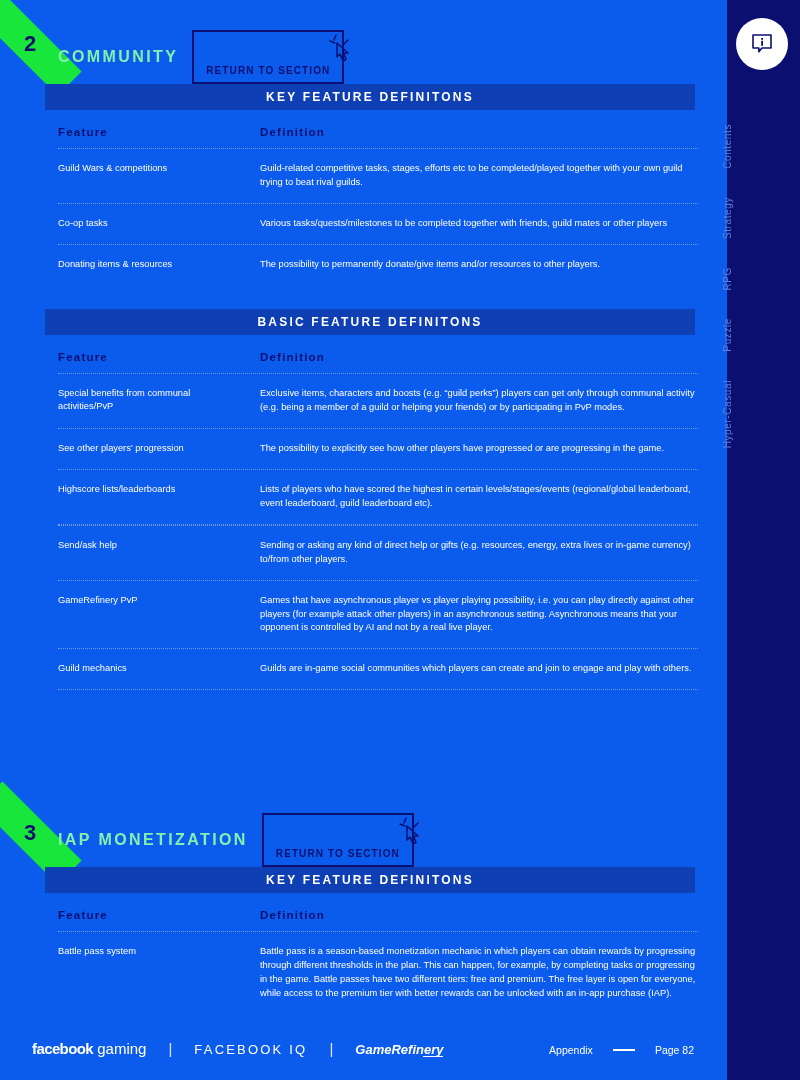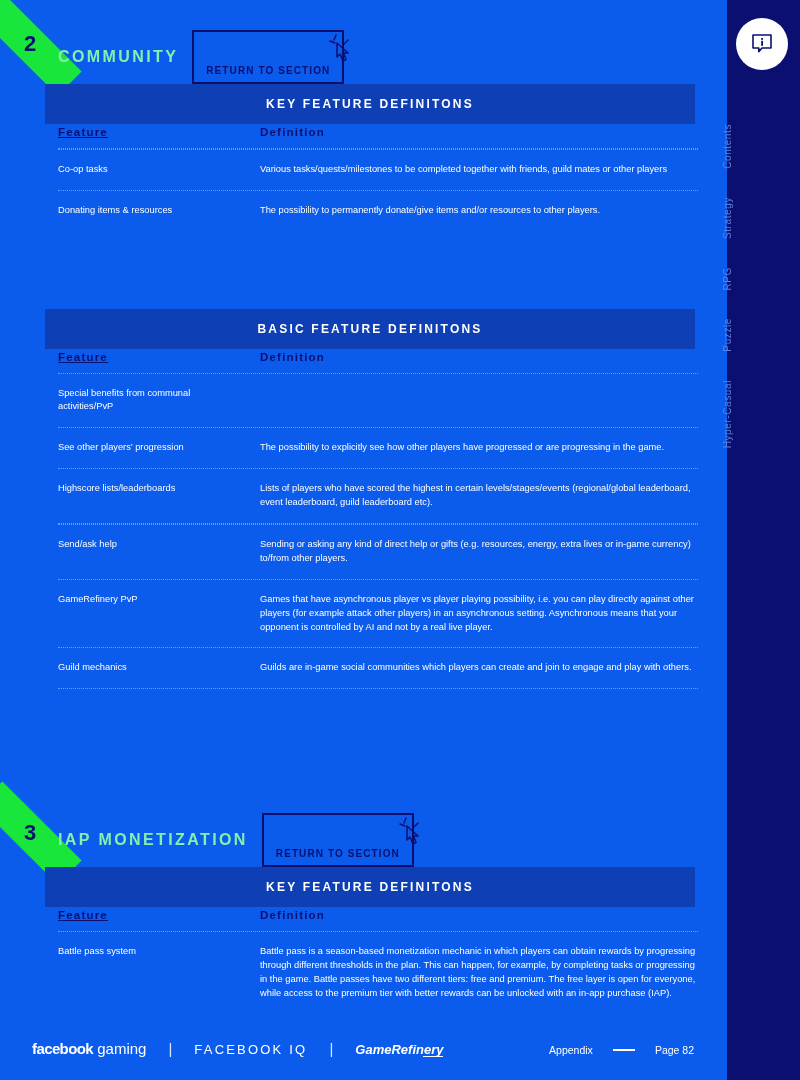--- a/index.html
+++ b/index.html
@@ -128,21 +128,21 @@
     position: absolute;
     right: -14px;
     top: -1px;
   }
 
   
   .block-bar {
     position: absolute;
     left: 45px;
     width: 650px;
-    height: 40px;
+    height: 26px;
     background: #0f3fb5;
     display: flex;
     align-items: center;
     justify-content: center;
   }
   .block-bar-label {
     color: #ffffff;
     font-size: 12px;
     font-weight: bold;
     letter-spacing: 2.2px;
@@ -157,21 +157,21 @@
   .t-head {
     display: flex;
     padding-bottom: 10px;
   }
   .t-head-cell {
     color: #0b1070;
     font-size: 11.5px;
     font-weight: bold;
     letter-spacing: 1.2px;
   }
-  .col-feature { width: 202px; flex: 0 0 202px; text-decoration: underline; }
+  .col-feature { width: 202px; flex: 0 0 202px; }
   .col-def { flex: 1; }
 
   .dotted {
     border-top: 1.4px dotted #6e9bf0;
     width: 640px;
   }
   .t-row {
     display: flex;
     padding: 13px 0 13px 0;
     align-items: flex-start;
@@ -309,20 +309,24 @@
     <span class="block-bar-label">KEY FEATURE DEFINITONS</span>
   </div>
 
   <div class="table" style="top:126px;">
     <div class="t-head">
       <span class="t-head-cell col-feature">Feature</span>
       <span class="t-head-cell col-def">Definition</span>
     </div>
 
     <div class="dotted"></div>
+    <div class="t-row">
+      <span class="cell-feature">Guild Wars &amp; competitions</span>
+      <span class="cell-def">Guild-related competitive tasks, stages, efforts etc to be completed/played together with your own guild trying to beat rival guilds.</span>
+    </div>
 
     <div class="dotted"></div>
     <div class="t-row">
       <span class="cell-feature">Co-op tasks</span>
       <span class="cell-def">Various tasks/quests/milestones to be completed together with friends, guild mates or other players</span>
     </div>
 
     <div class="dotted"></div>
     <div class="t-row">
       <span class="cell-feature">Donating items &amp; resources</span>
@@ -336,20 +340,21 @@
 
   <div class="table" style="top:351px;">
     <div class="t-head">
       <span class="t-head-cell col-feature">Feature</span>
       <span class="t-head-cell col-def">Definition</span>
     </div>
 
     <div class="dotted"></div>
     <div class="t-row">
       <span class="cell-feature">Special benefits from communal activities/PvP</span>
+      <span class="cell-def">Exclusive items, characters and boosts (e.g. “guild perks”) players can get only through communal activity (e.g. being a member of a guild or helping your friends) or by participating in PvP modes.</span>
     </div>
 
     <div class="dotted"></div>
     <div class="t-row">
       <span class="cell-feature">See other players’ progression</span>
       <span class="cell-def">The possibility to explicitly see how other players have progressed or are progressing in the game.</span>
     </div>
 
     <div class="dotted"></div>
     <div class="t-row">

